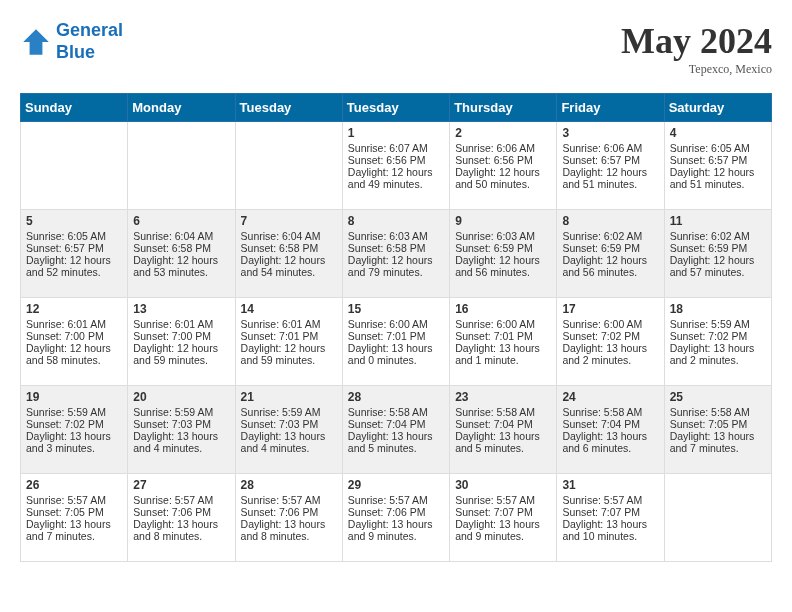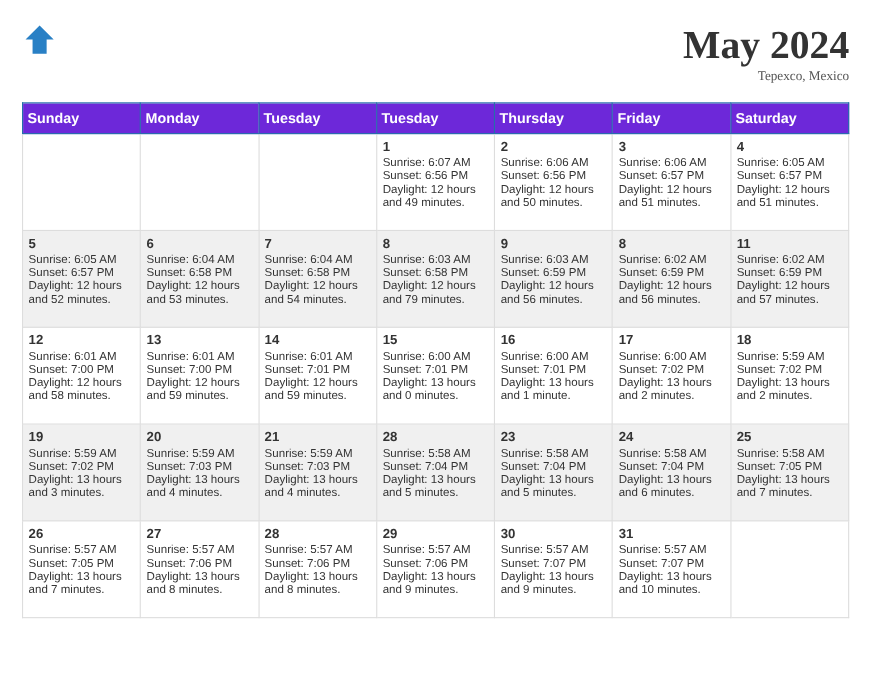--- a/index.html
+++ b/index.html
@@ -37,21 +37,21 @@
     .subtitle {
       font-size: 12px;
       color: #555;
     }
     table {
       width: 100%;
       border-collapse: collapse;
       font-size: 11px;
     }
     thead tr {
-      background-color: #6d28d9;
+      background-color: #0369a1;
       color: white;
     }
     thead th {
       padding: 6px 4px;
       text-align: left;
       font-size: 13px;
       font-weight: bold;
       border: 1px solid #2470aa;
     }
     tbody tr {
@@ -79,20 +79,24 @@
     }
   </style>
 </head>
 <body>
 
 <div class="header">
   <div class="logo">
     <svg class="logo-icon" viewBox="0 0 40 40">
       <polygon points="20,4 36,20 28,20 28,36 12,36 12,20 4,20" fill="#2980c5"></polygon>
     </svg>
+    <div>
+      <div style="font-size:18px;font-weight:bold;color:#1a6fbb;line-height:1.2">General</div>
+      <div style="font-size:18px;font-weight:bold;color:#1a6fbb;line-height:1.2">Blue</div>
+    </div>
   </div>
   <div class="title-area">
     <div class="month-title">May 2024</div>
     <div class="subtitle">Tepexco, Mexico</div>
   </div>
 </div>
 
 <table>
   <thead>
     <tr>

